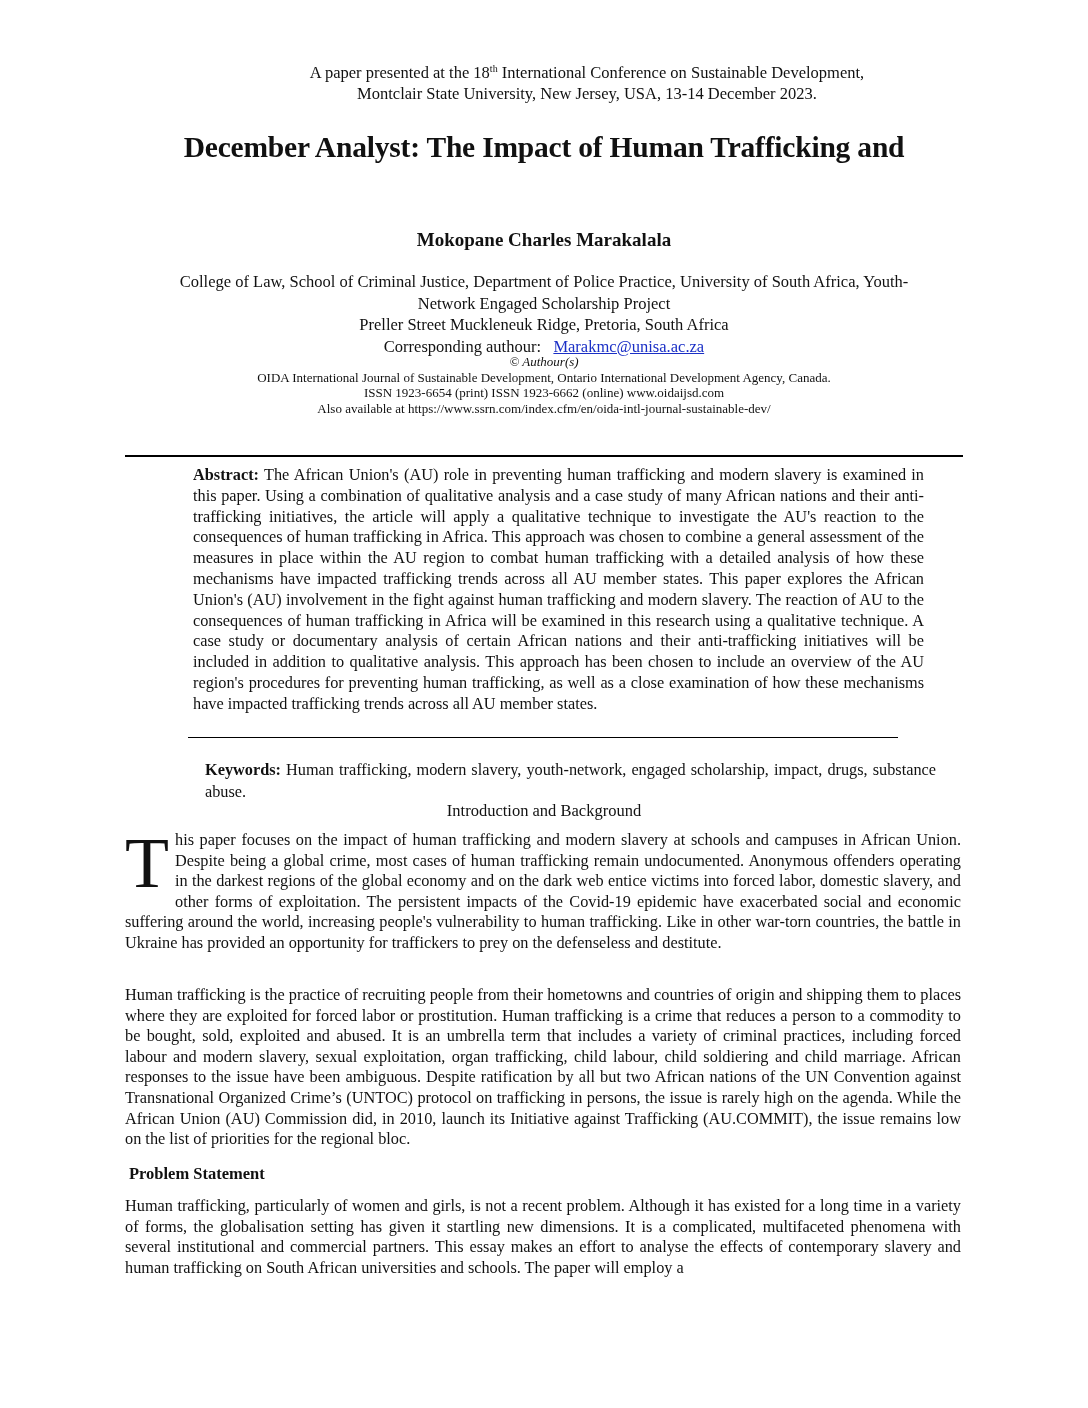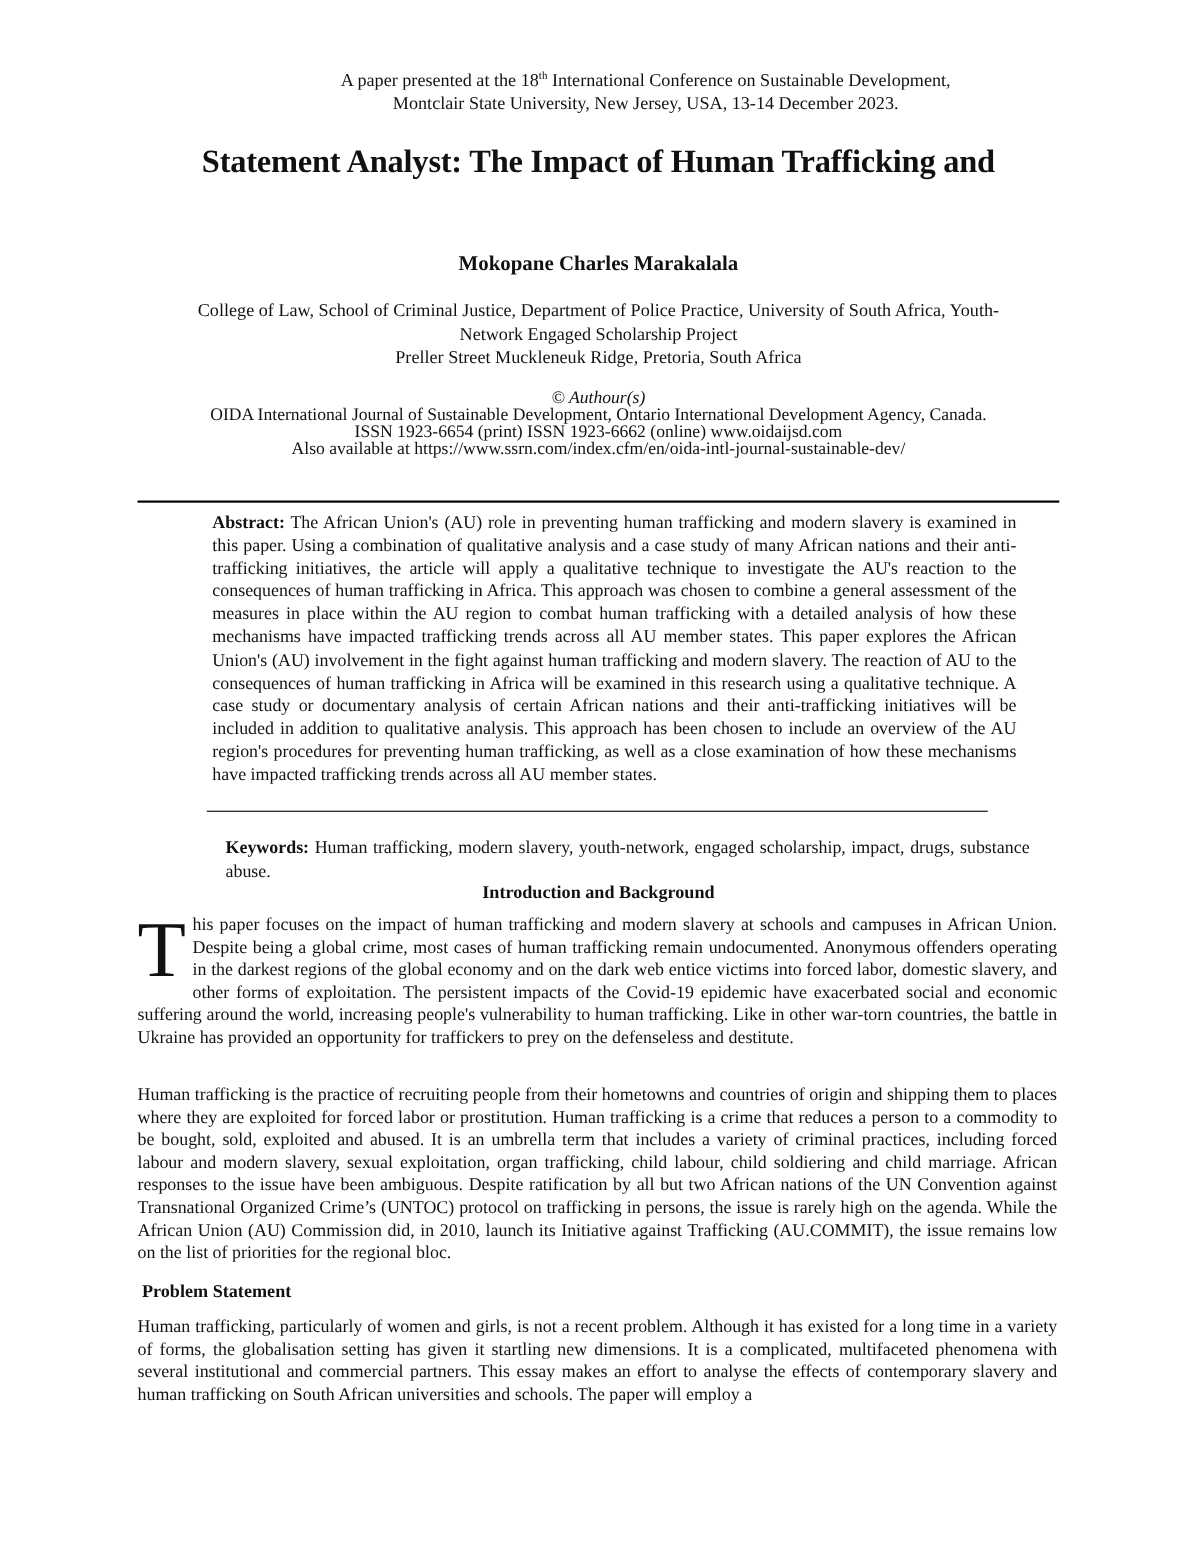--- a/index.html
+++ b/index.html
@@ -62,21 +62,21 @@
     }
     .email-link {
       color: #1a2fc6;
       text-decoration: underline;
     }
     .journal-block {
       position: absolute;
       left: 100px; width: 888px;
       top: 354px;
       text-align: center;
-      font-size: 16px;
+      font-size: 13px;
       line-height: 15.5px;
     }
     .journal-block .copyright {
       font-style: italic;
     }
     .rule-thick {
       position: absolute;
       left: 125px;
       width: 838px;
       top: 455px;
@@ -113,21 +113,21 @@
     }
     .label-bold {
       font-weight: bold;
     }
     .section-heading {
       position: absolute;
       left: 0; width: 1088px;
       top: 801px;
       text-align: center;
       font-size: 16.5px;
-      font-weight: bold;
+      font-weight: normal;
       margin: 0;
       line-height: 20px;
     }
     .body-para {
       position: absolute;
       left: 125px;
       width: 836px;
       font-size: 16.3px;
       line-height: 20.6px;
       text-align: justify;
@@ -159,28 +159,32 @@
 <body>
 
 <div class="page">
 
   <div class="conf-note">
     <div><span>A paper presented at the 18</span><sup>th</sup><span> International Conference on Sustainable Development,</span></div>
     <div>Montclair State University, New Jersey, USA, 13-14 December 2023.</div>
   </div>
 
   <h1 class="paper-title">
-    <span>Statement Analyst: The Impact of Human Trafficking and</span><br>
+    <span>December Analyst: The Impact of Human Trafficking and</span><br>
   </h1>
 
   <div class="author-block">
     <div class="author-name">Mokopane Charles Marakalala</div>
     <div>College of Law, School of Criminal Justice, Department of Police Practice, University of South Africa, Youth-</div>
     <div>Network Engaged Scholarship Project</div>
     <div>Preller Street Muckleneuk Ridge, Pretoria, South Africa</div>
+    <div>
+      <span>Corresponding authour:</span>&nbsp;&nbsp;
+      <a class="email-link">Marakmc@unisa.ac.za</a>
+    </div>
   </div>
 
   <div class="journal-block">
     <div class="copyright">© Authour(s)</div>
     <div>OIDA International Journal of Sustainable Development, Ontario International Development Agency, Canada.</div>
     <div>ISSN 1923-6654 (print) ISSN 1923-6662 (online) www.oidaijsd.com</div>
     <div>Also available at https://www.ssrn.com/index.cfm/en/oida-intl-journal-sustainable-dev/</div>
   </div>
 
   <div class="rule-thick"></div>

